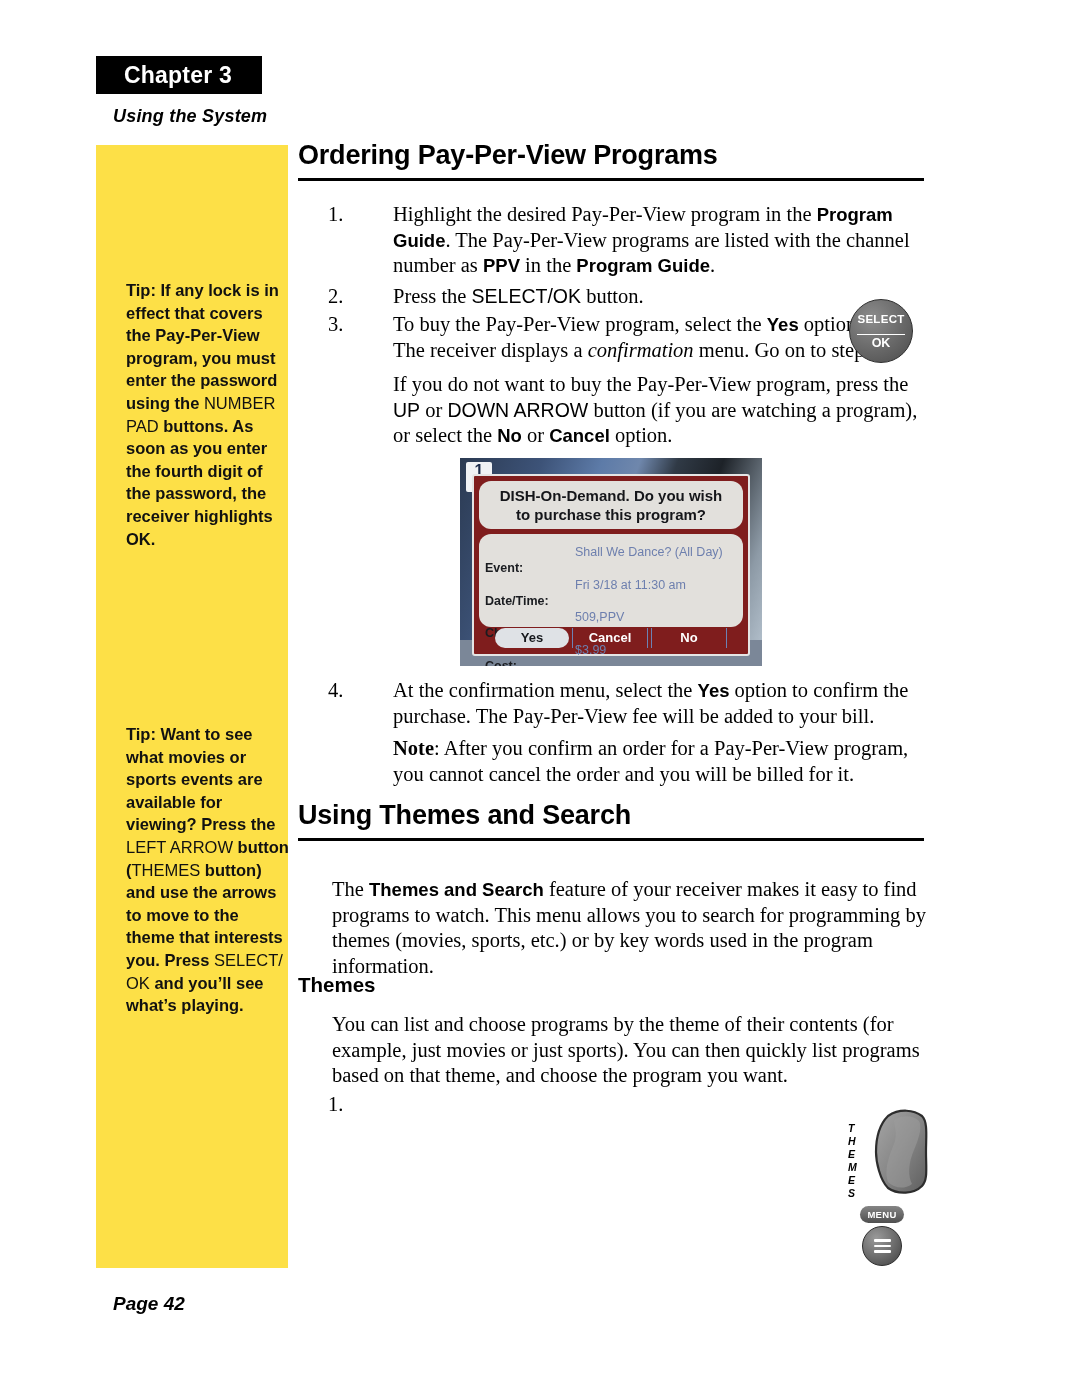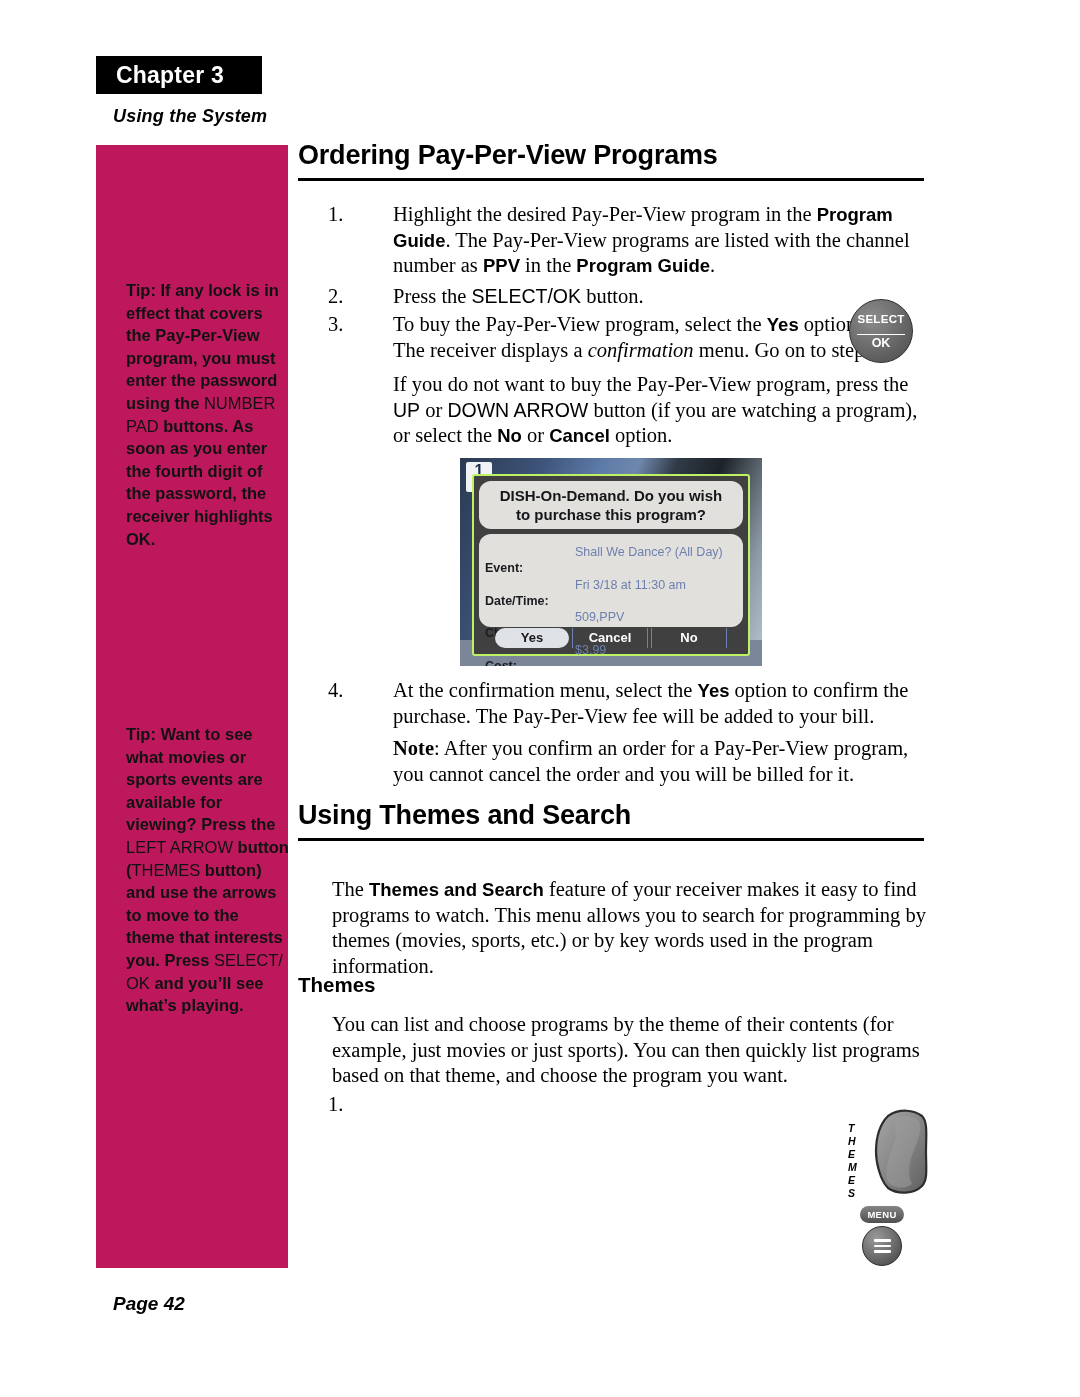--- a/index.html
+++ b/index.html
@@ -22,21 +22,21 @@
     left: 96px;
     top: 56px;
     width: 166px;
     height: 38px;
     background: #000000;
     color: #ffffff;
     font-family: "Liberation Sans", sans-serif;
     font-weight: bold;
     font-size: 23px;
     line-height: 38px;
-    padding-left: 20px;
+    padding-left: 28px;
     box-sizing: border-box;
     letter-spacing: 0.2px;
   }
 
   .chapter-subtitle {
     position: absolute;
     left: 113px;
     top: 106px;
     font-family: "Liberation Sans", sans-serif;
     font-weight: bold;
@@ -45,21 +45,21 @@
     letter-spacing: 0.2px;
   }
 
   
   .sidebar {
     position: absolute;
     left: 96px;
     top: 145px;
     width: 192px;
     height: 1123px;
-    background: #be185d;
+    background: #fde047;
   }
 
   .tip {
     position: absolute;
     left: 30px;
     width: 165px;
     font-family: "Liberation Sans", sans-serif;
     font-weight: bold;
     font-size: 16.5px;
     line-height: 22.6px;
@@ -280,22 +280,22 @@
     line-height: 17px;
     text-align: center;
     border-radius: 2px;
   }
   .tv-dialog {
     position: absolute;
     left: 12px;
     top: 16px;
     width: 278px;
     height: 182px;
-    background: #404040;
-    border: 2px solid #bef264;
+    background: #7f1d1d;
+    border: 2px solid #e5e5e5;
     border-radius: 3px;
     box-sizing: border-box;
     padding: 5px;
   }
   .tv-panel {
     background: #e2e0dc;
     border-radius: 12px;
     box-sizing: border-box;
   }
   .tv-head {

